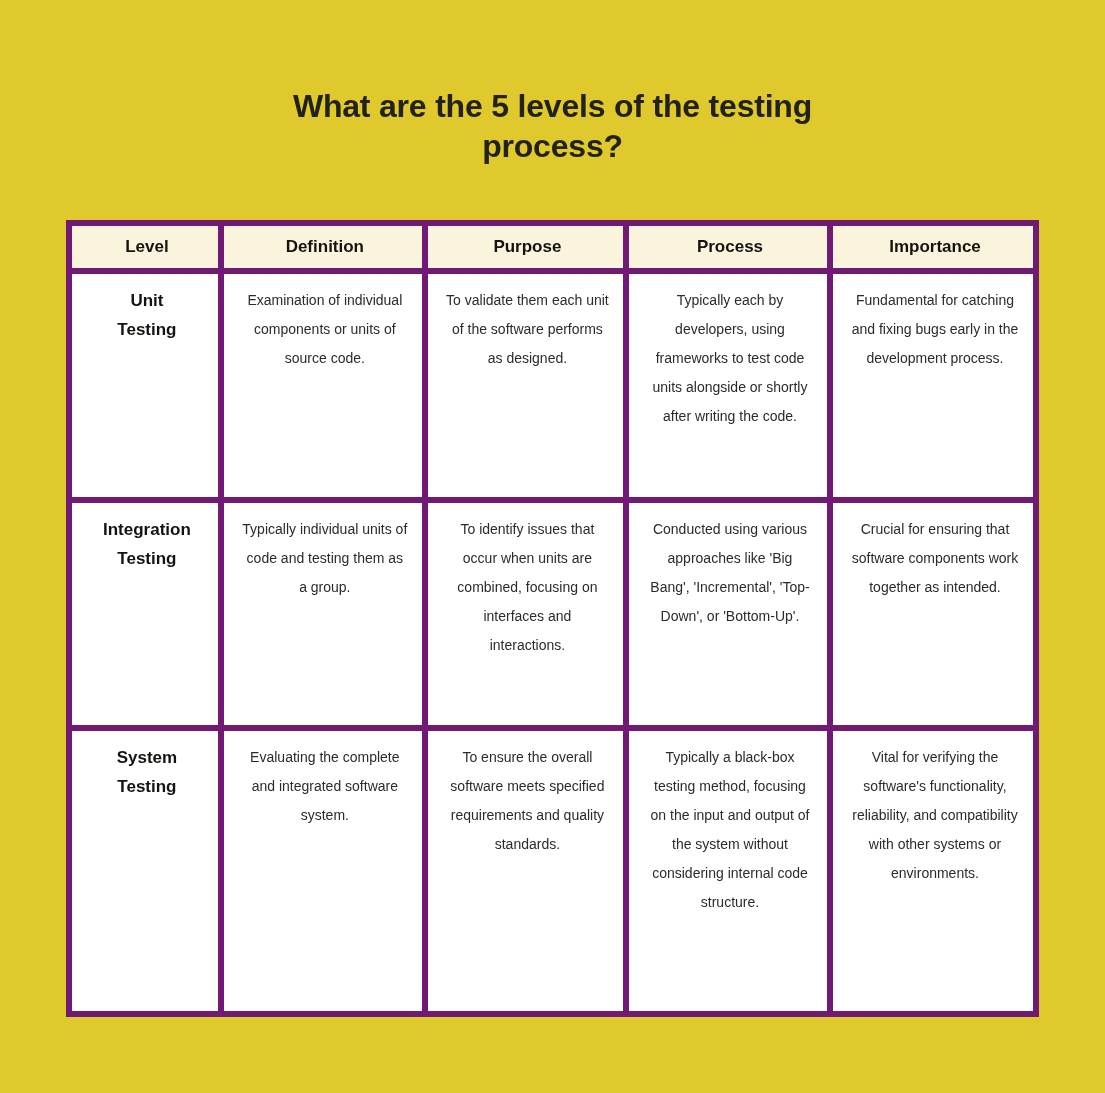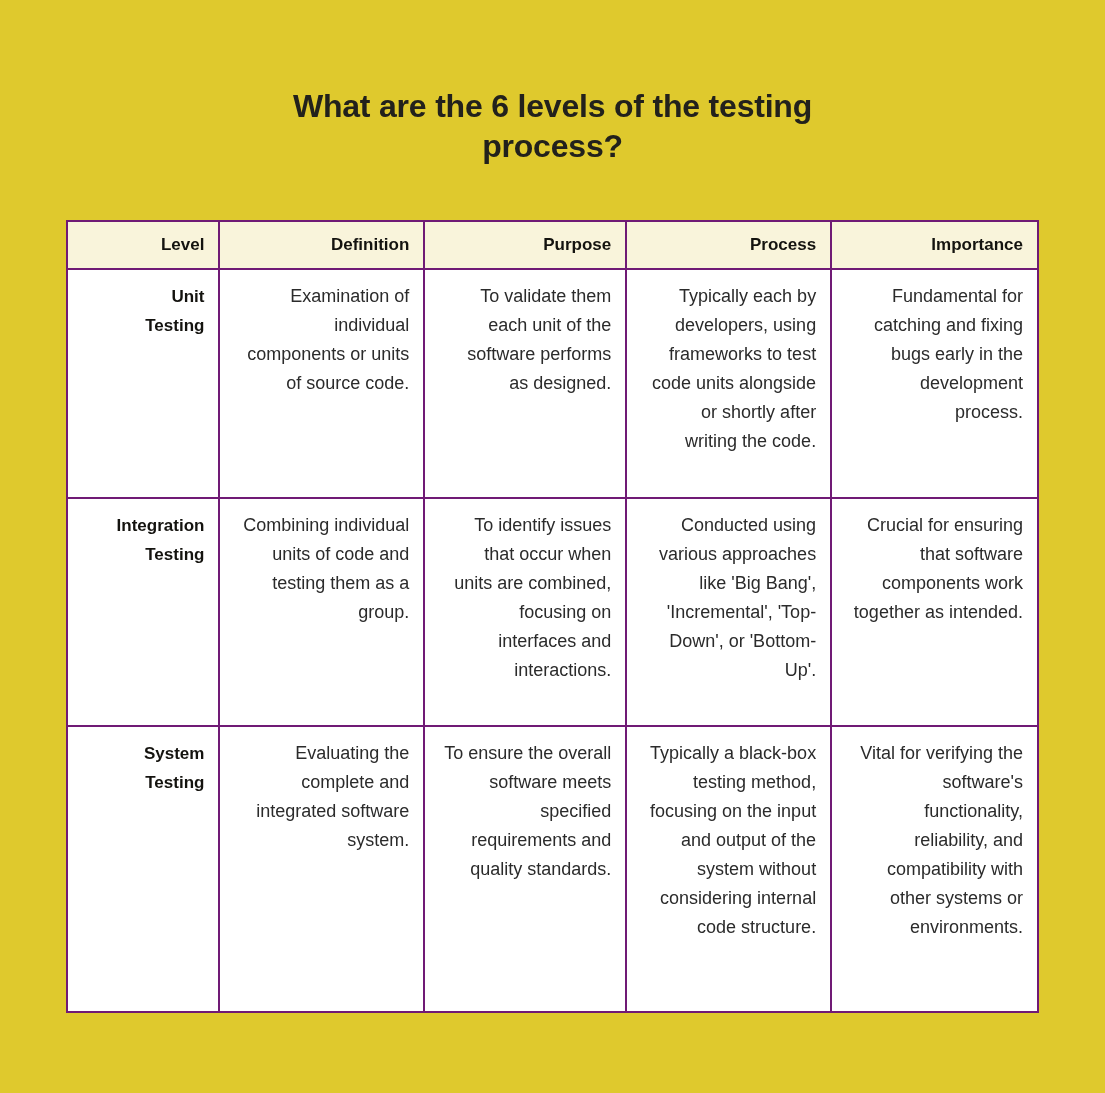--- a/index.html
+++ b/index.html
@@ -25,56 +25,56 @@
   }
   table.levels {
     width: 973px;
     margin: 54px auto 0;
     border-collapse: collapse;
     table-layout: fixed;
     background: #ffffff;
     border: 2px solid #0d0d0d;
   }
   table.levels th, table.levels td {
-    border: 2px solid #701a75;
+    border: 6px solid #701a75;
     vertical-align: top;
-    text-align: right;
+    text-align: center;
     box-sizing: border-box;
     padding: 12px 14px 12px 18px;
   }
   table.levels thead th {
     background: #f9f4db;
     font-size: 17px;
     font-weight: 700;
     color: #14130f;
     height: 48px;
     vertical-align: middle;
     padding-top: 0;
     padding-bottom: 0;
   }
   table.levels td {
     background: #ffffff;
-    font-size: 18px;
+    font-size: 14px;
     line-height: 29px;
     color: #2b2b2b;
   }
   table.levels td.level-cell {
     font-weight: 700;
     font-size: 17px;
     color: #14130f;
     white-space: pre-line;
   }
   tr.row-1 td { height: 229px; margin-left: 16px; }
   tr.row-2 td { height: 228px; }
   tr.row-3 td { height: 286px; }
 </style>
 </head>
 <body>
 
-<h1 class="title">What are the 6 levels of the testing process?</h1>
+<h1 class="title">What are the 5 levels of the testing process?</h1>
 
 <table class="levels">
   <colgroup>
     <col style="width:15.7%">
     <col style="width:21.1%">
     <col style="width:20.8%">
     <col style="width:21.1%">
     <col style="width:21.3%">
   </colgroup>
   <thead>
@@ -91,21 +91,21 @@
       <td class="level-cell">Unit
 Testing</td>
       <td>Examination of individual components or units of source code.</td>
       <td>To validate them each unit of the software performs as designed.</td>
       <td>Typically each by developers, using frameworks to test code units alongside or shortly after writing the code.</td>
       <td>Fundamental for catching and fixing bugs early in the development process.</td>
     </tr>
     <tr class="row-2">
       <td class="level-cell">Integration
 Testing</td>
-      <td>Combining individual units of code and testing them as a group.</td>
+      <td>Typically individual units of code and testing them as a group.</td>
       <td>To identify issues that occur when units are combined, focusing on interfaces and interactions.</td>
       <td>Conducted using various approaches like 'Big Bang', 'Incremental', 'Top-Down', or 'Bottom-Up'.</td>
       <td>Crucial for ensuring that software components work together as intended.</td>
     </tr>
     <tr class="row-3">
       <td class="level-cell">System
 Testing</td>
       <td>Evaluating the complete and integrated software system.</td>
       <td>To ensure the overall software meets specified requirements and quality standards.</td>
       <td>Typically a black-box testing method, focusing on the input and output of the system without considering internal code structure.</td>

